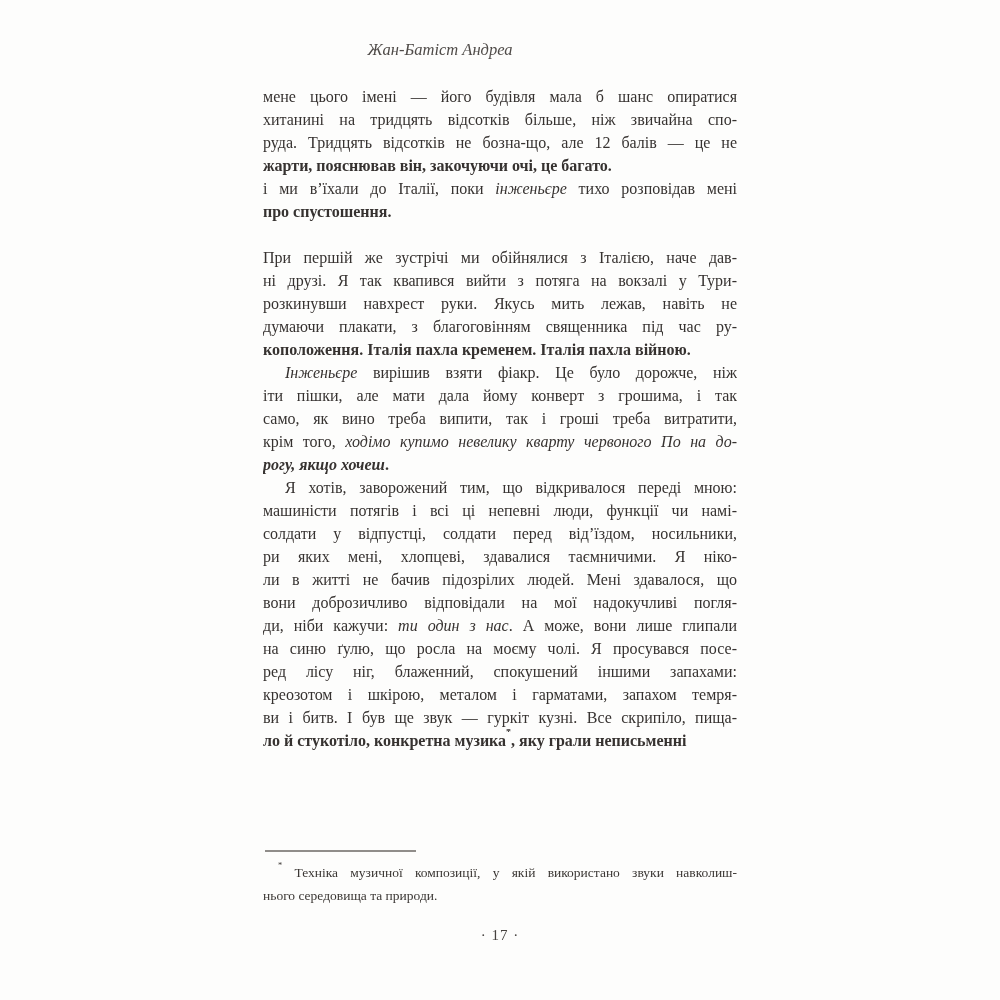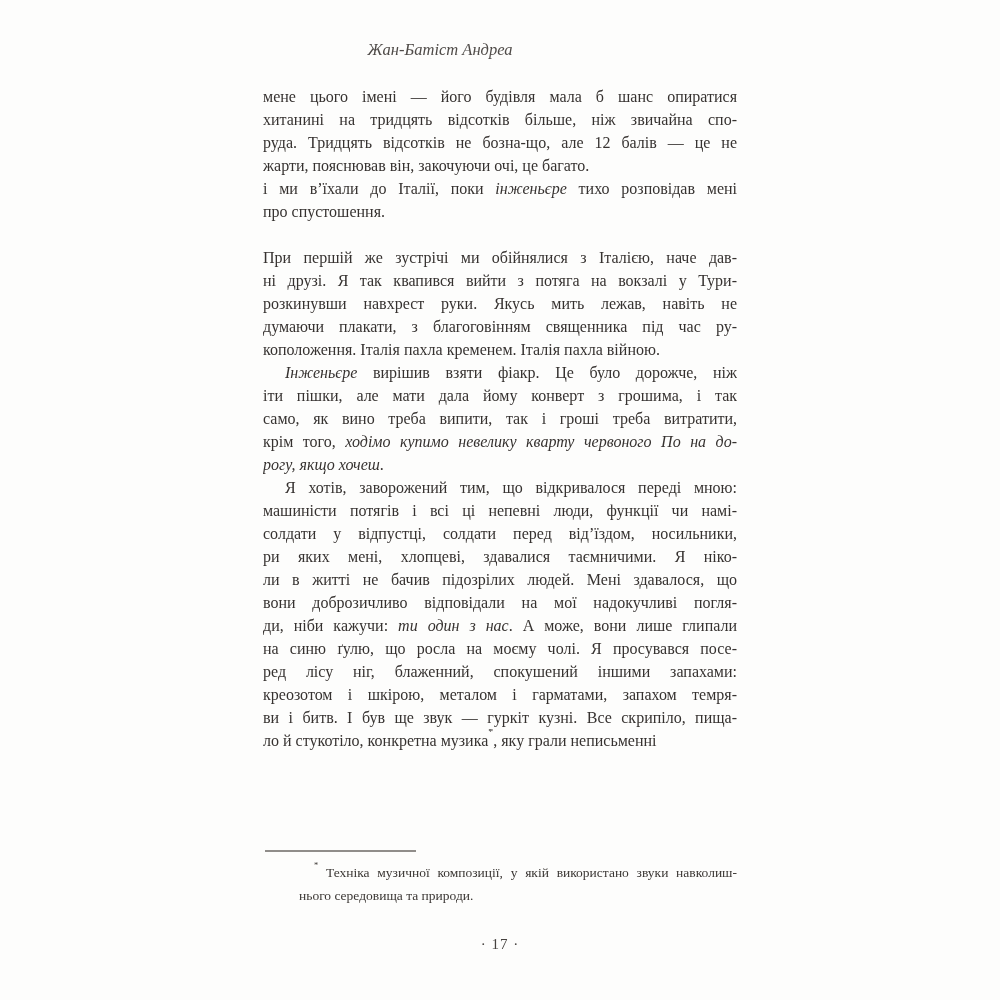--- a/index.html
+++ b/index.html
@@ -39,20 +39,21 @@
   .line{
     height:23px;
     overflow:hidden;
     text-align:justify;
     text-align-last:justify;
     white-space:normal;
   }
   .line.last{
     text-align:left;
     text-align-last:left;
+    font-weight:bold;
   }
   .line.indent{text-indent:22px;}
   .spacer{height:23px;}
   sup{
     font-size:62%;
     position:relative;
     top:-0.45em;
     line-height:0;
   }
   i{font-style:italic;}
@@ -71,34 +72,32 @@
     width:474px;
     font-size:13.5px;
     line-height:23px;
     color:#3b3734;
   }
   .fn-line{
     height:23px;
     overflow:hidden;
     text-align:justify;
     text-align-last:justify;
-    margin-left:36px;
   }
   .fn-line.last{text-align:right;text-align-last:left;}
   .fn-line.indent{text-indent:15px;}
   .page-number{
     position:absolute;
     top:927px;
     left:0;
     width:1000px;
     text-align:center;
     font-size:15px;
     letter-spacing:1px;
     color:#45413e;
-    margin-top:9px;
   }
 </style>
 </head>
 <body>
 
 <div class="running-header">Жан-Батіст Андреа</div>
 
 <div class="body-text" id="body-text">
     <div class="para">
       <div class="line">мене цього імені — його будівля мала б шанс опиратися</div>

